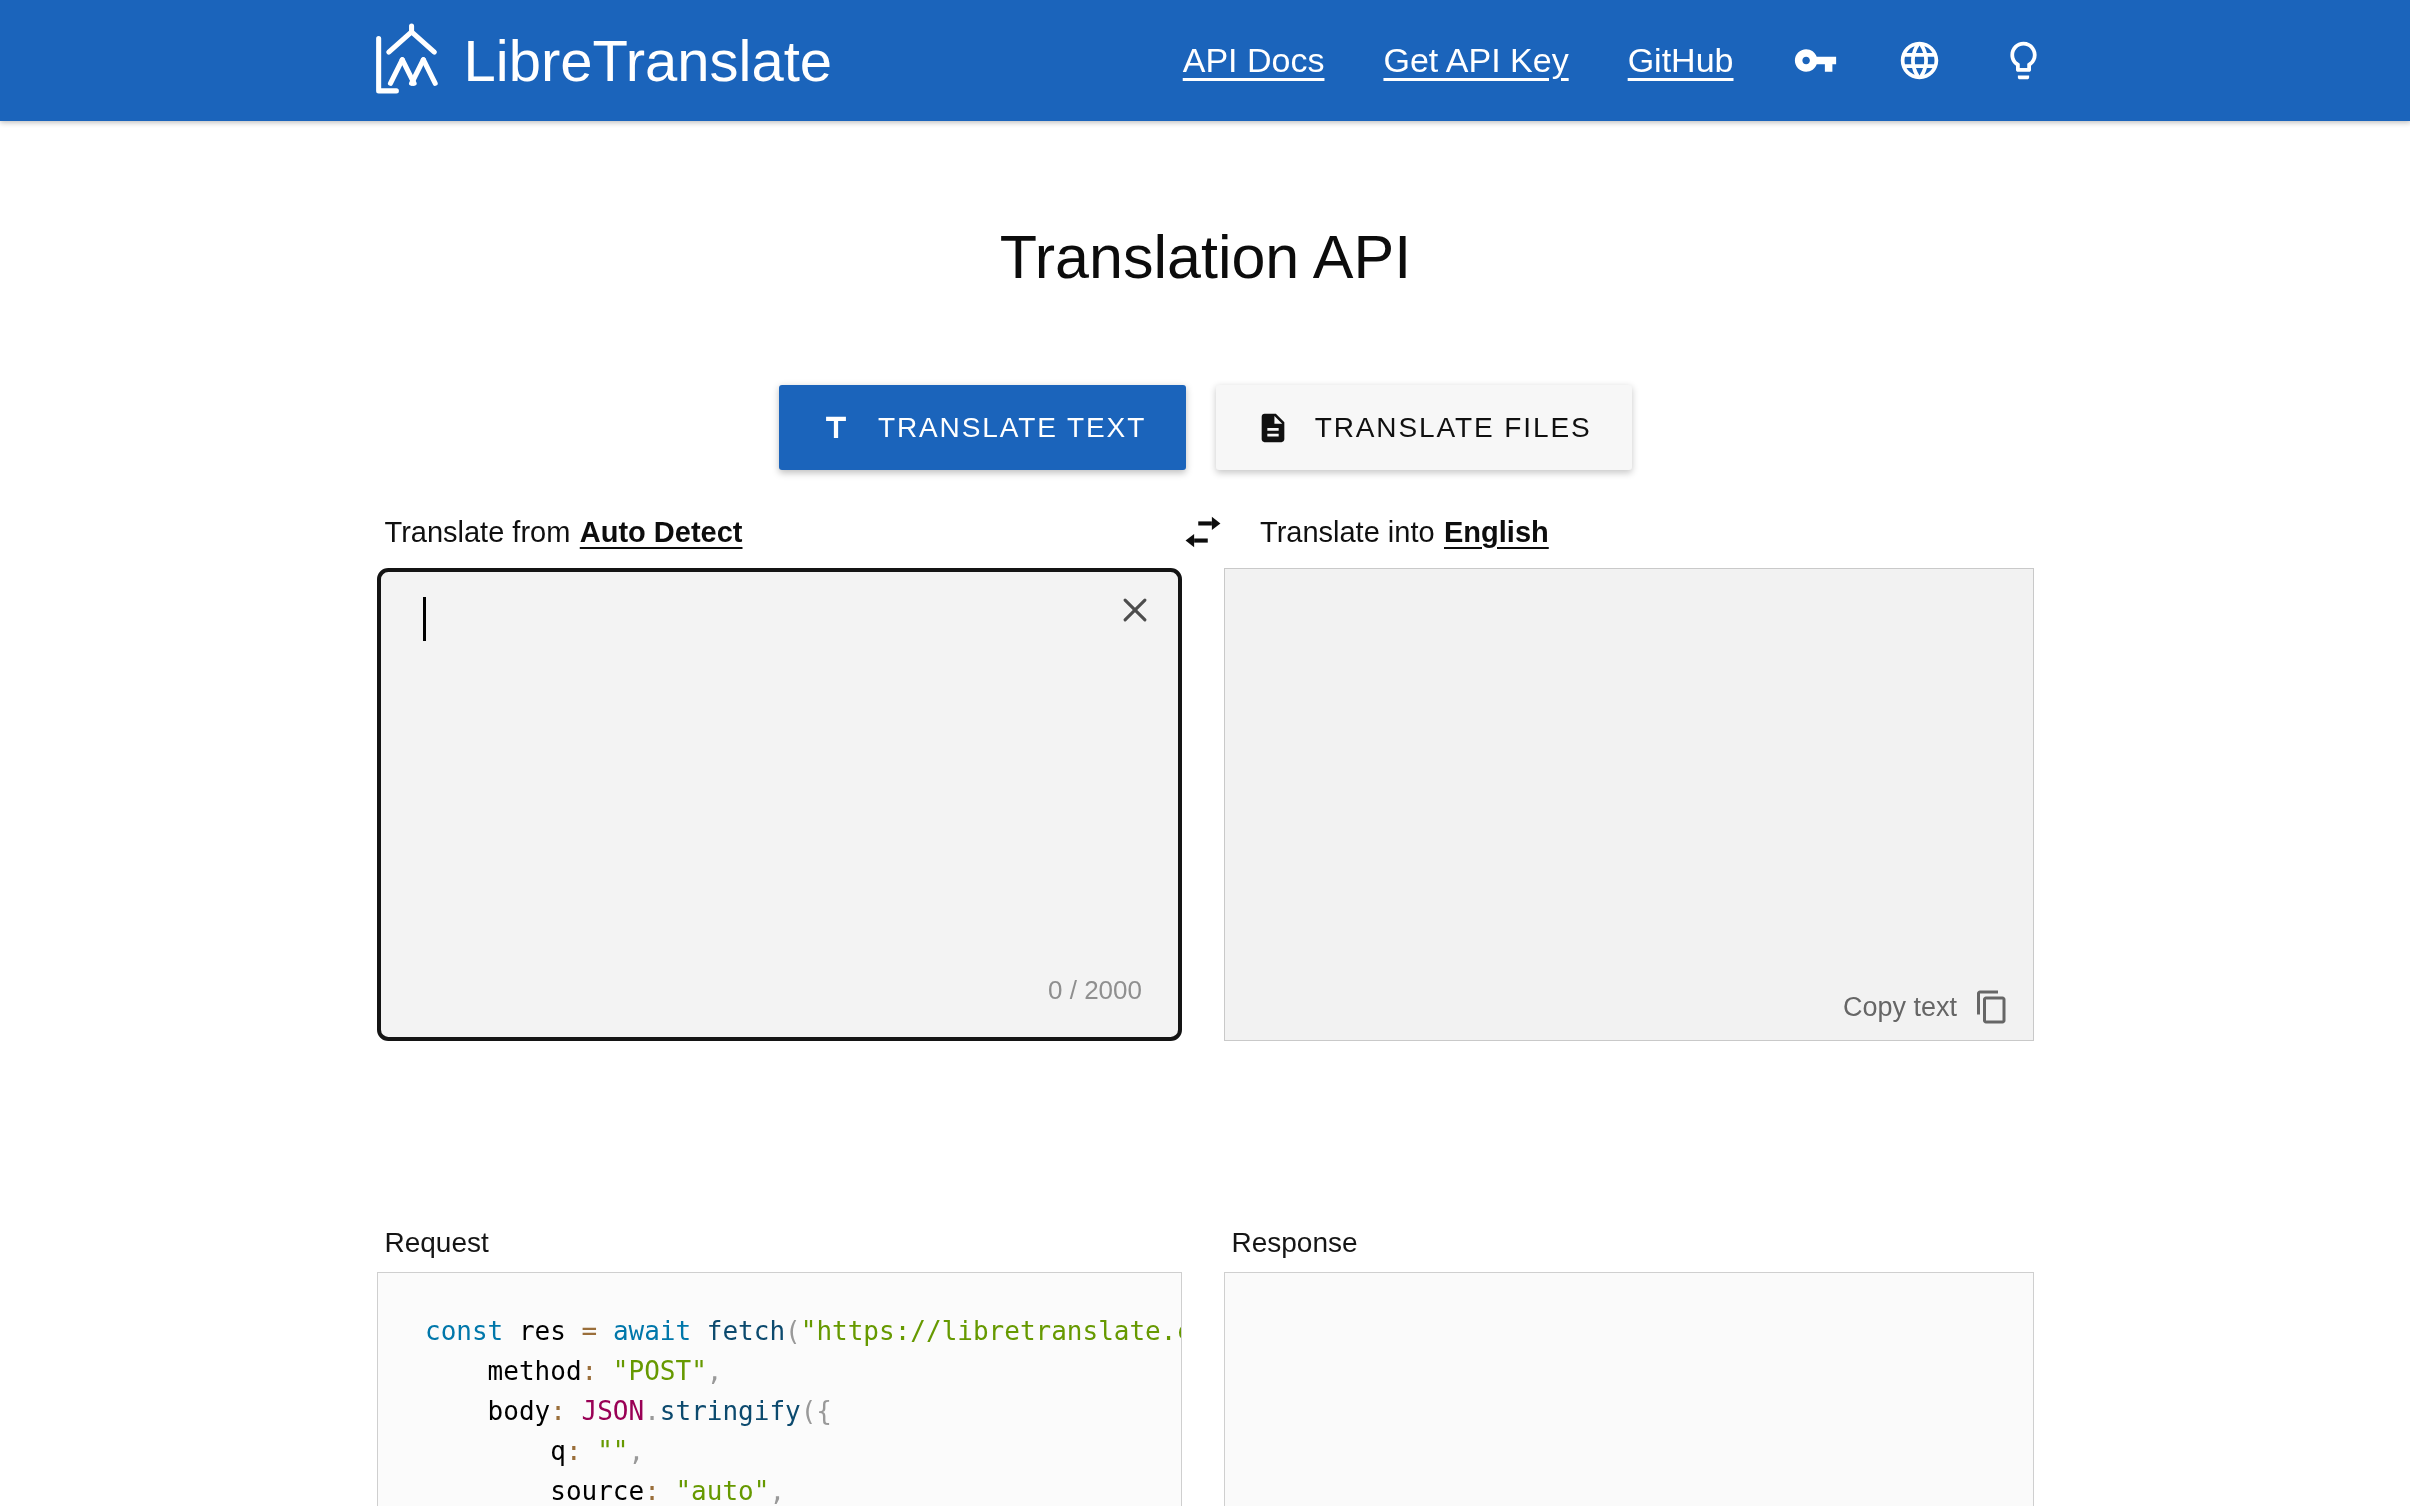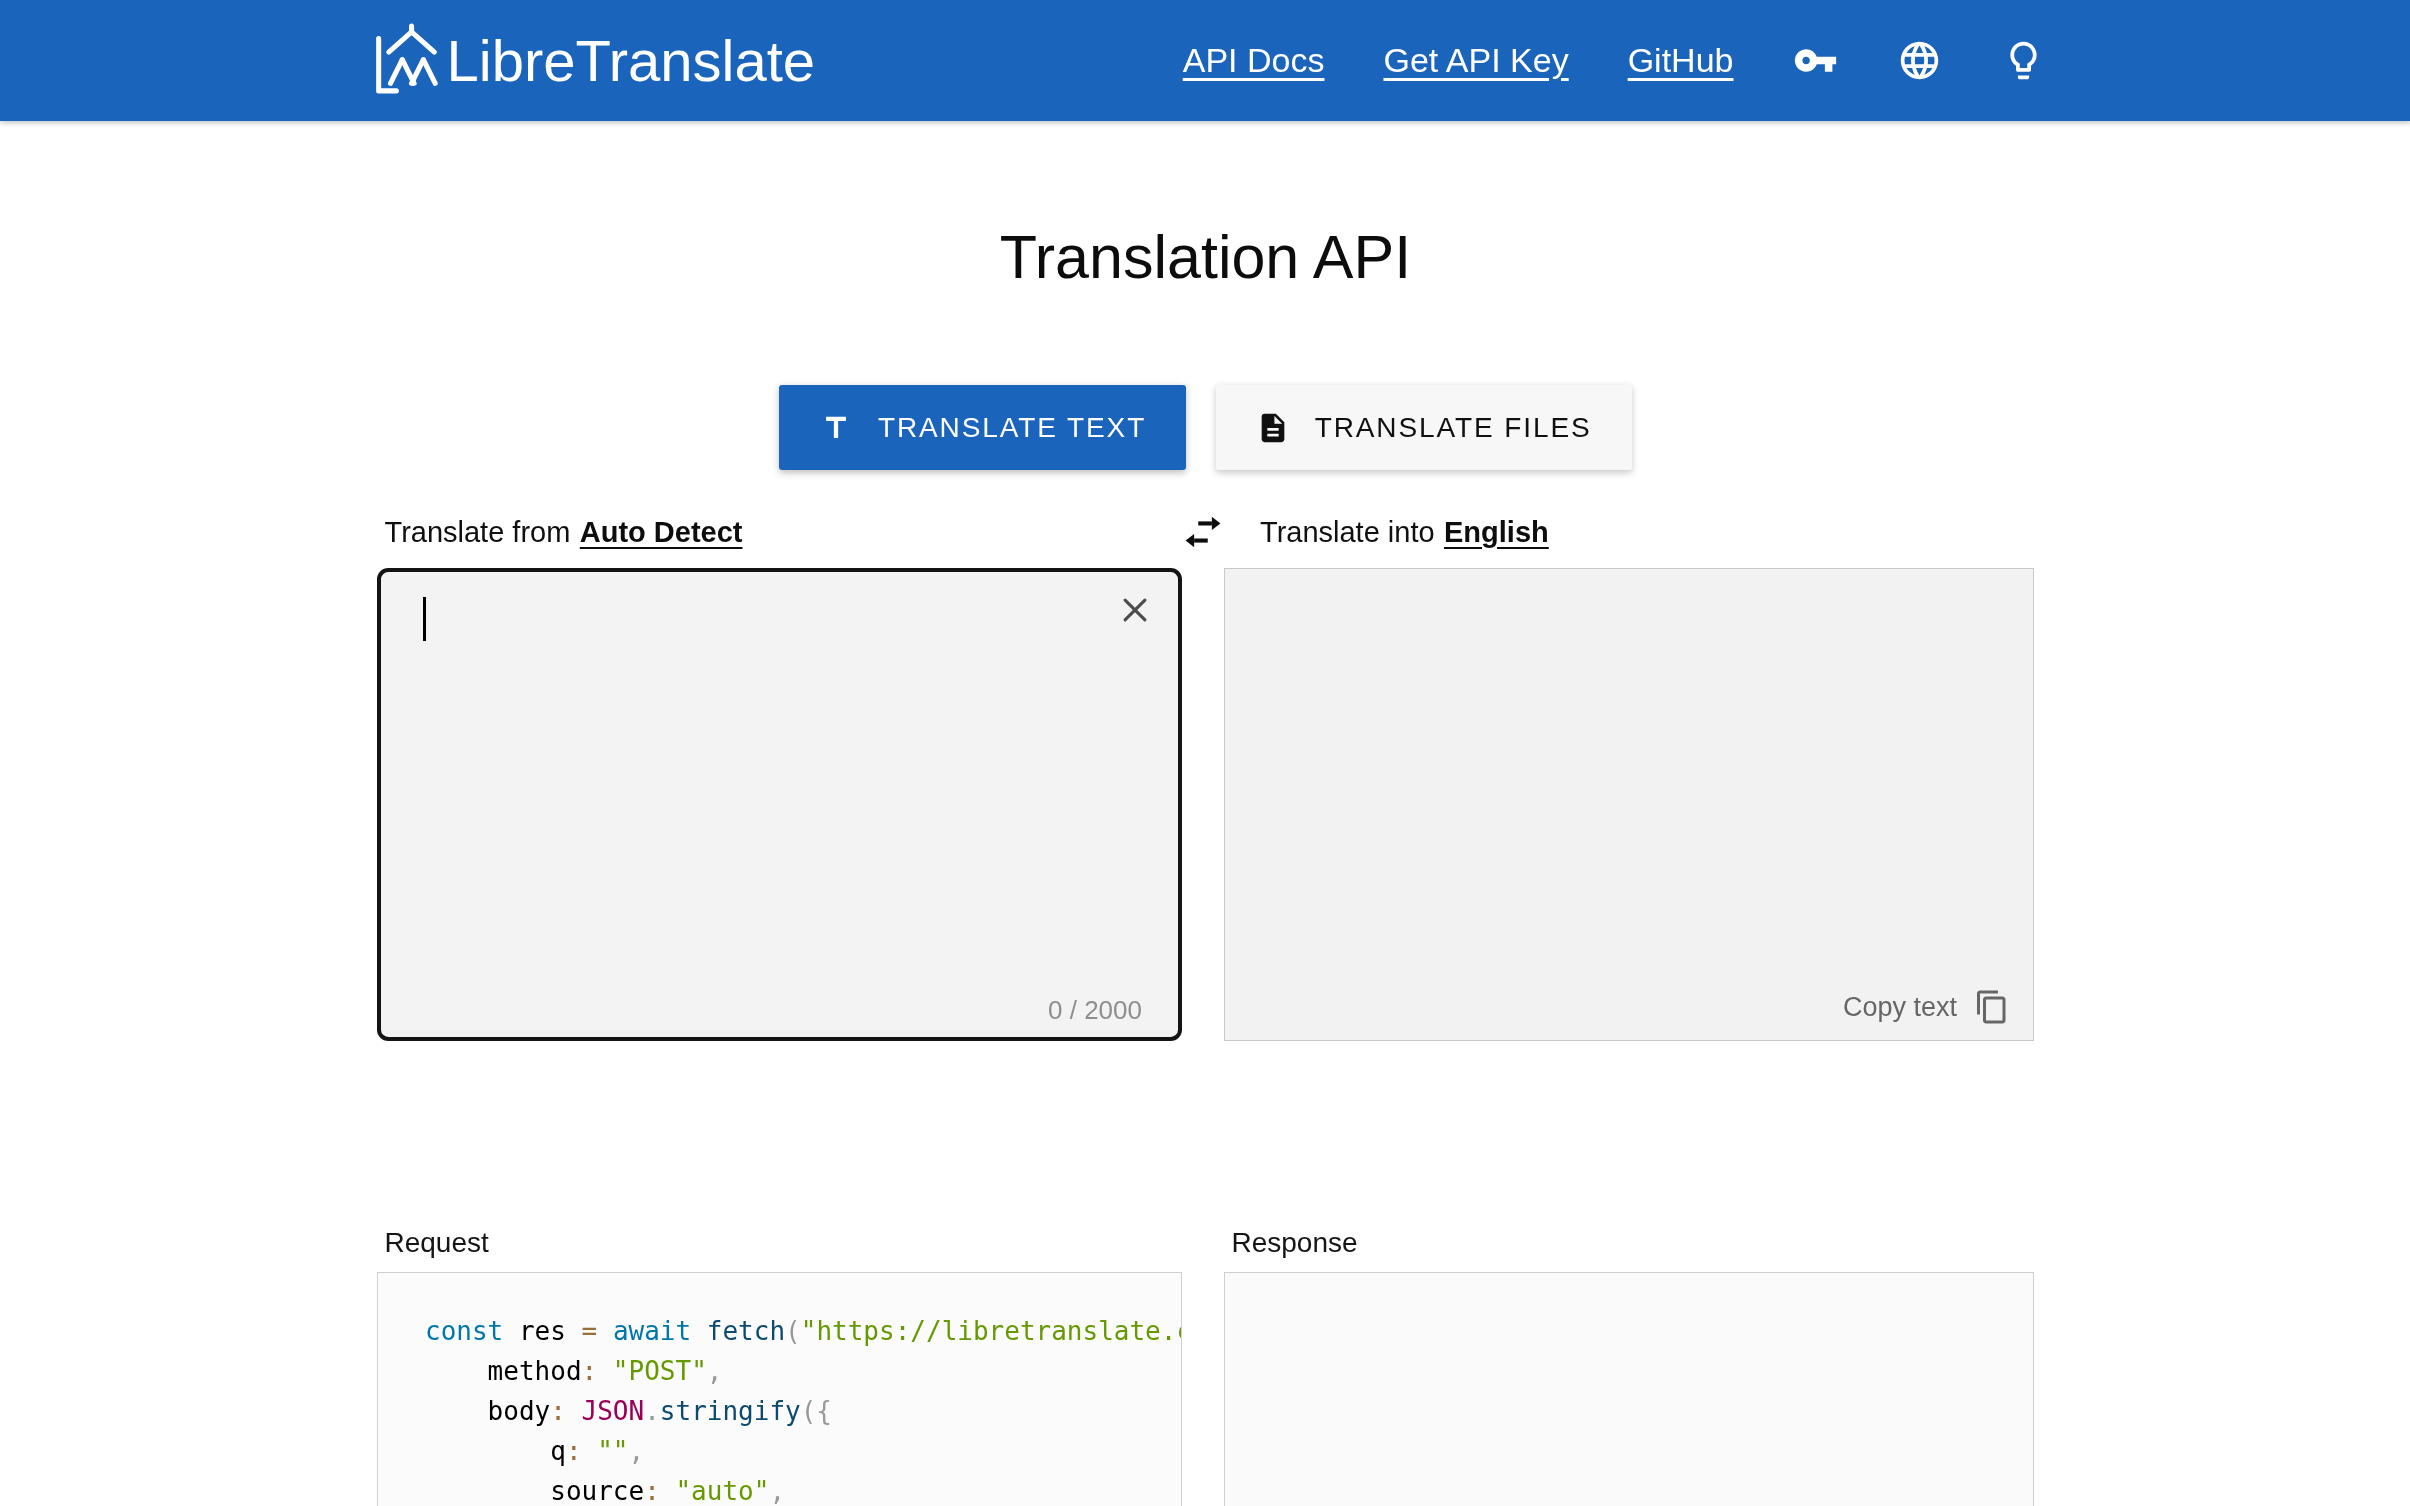--- a/index.html
+++ b/index.html
@@ -13,21 +13,21 @@
   
   header {
     height: 121px; background: #1b64bb;
     box-shadow: 0 1.9px 5.6px rgba(0,0,0,.28);
     position: relative; z-index: 2;
   }
   .hwrap {
     width: 1680px; height: 100%; margin: 0 auto;
     display: flex; align-items: center; justify-content: space-between;
   }
-  .brand { display: flex; align-items: center; color: #fff; font-size: 58px; font-weight: 500; cursor: pointer; }
+  .brand { display: flex; align-items: center; gap: 17px; color: #fff; font-size: 58px; font-weight: 500; cursor: pointer; }
   .brand svg { width: 81px; height: 81px; }
   nav { display: flex; align-items: center; gap: 59px; }
   nav a { color: #fff; font-size: 34px; text-decoration: underline; text-underline-offset: 5.6px; cursor: pointer; }
   .icon-btn { background: none; border: 0; padding: 0; margin: 0; cursor: pointer; display: flex; align-items: center; }
   .icon-btn svg { width: 45px; height: 45px; fill: #fff; }
 
   
   main { width: 1657px; margin: 0 auto; }
   h1 { margin: 92px 0 0 0; font-size: 61px; line-height: 89px; font-weight: 400; text-align: center; color: #0c0c0c; }
 
@@ -52,21 +52,21 @@
   .lang-value { font-weight: 700; text-decoration: underline; text-underline-offset: 4.7px; color: #0d0d0d; margin-left: 9.4px; cursor: pointer; }
 
   .panels { margin-top: 17px; display: flex; gap: 42px; }
   .panel { height: 473px; position: relative; }
   .panel-source { width: 805px; background: #f3f3f3; border: 4.7px solid #141414; border-radius: 11.3px; cursor: text; }
   .panel-target { width: 810px; background: #f2f2f2; border: 1.9px solid #c9c9c9; }
   .caret { position: absolute; left: 42px; top: 25.4px; width: 2.8px; height: 44px; background: #000; animation: blink 1.1s steps(1) infinite; }
   @keyframes blink { 50% { opacity: 0; } }
   .clear-btn { position: absolute; top: 21px; right: 26px; background: none; border: 0; padding: 0; cursor: pointer; }
   .clear-btn svg { width: 34px; height: 34px; stroke: #4d4d4d; stroke-width: 2.2; stroke-linecap: round; }
-  .counter { position: absolute; right: 36px; bottom: 11px; font-size: 26px; color: #8f8f8f; }
+  .counter { position: absolute; right: 36px; bottom: 31px; font-size: 26px; color: #8f8f8f; }
   .copy-btn {
     position: absolute; right: 23px; bottom: 15px;
     display: flex; align-items: center; gap: 17px;
     background: none; border: 0; padding: 0; cursor: pointer;
     font-family: inherit; font-size: 27px; color: #666;
   }
   .copy-btn svg { width: 36px; height: 36px; fill: #666; }
 
   .sections { margin-top: 186px; display: flex; gap: 42px; }
   .sec-label { font-size: 28px; color: #151515; padding-left: 7.5px; margin-bottom: 13px; }

